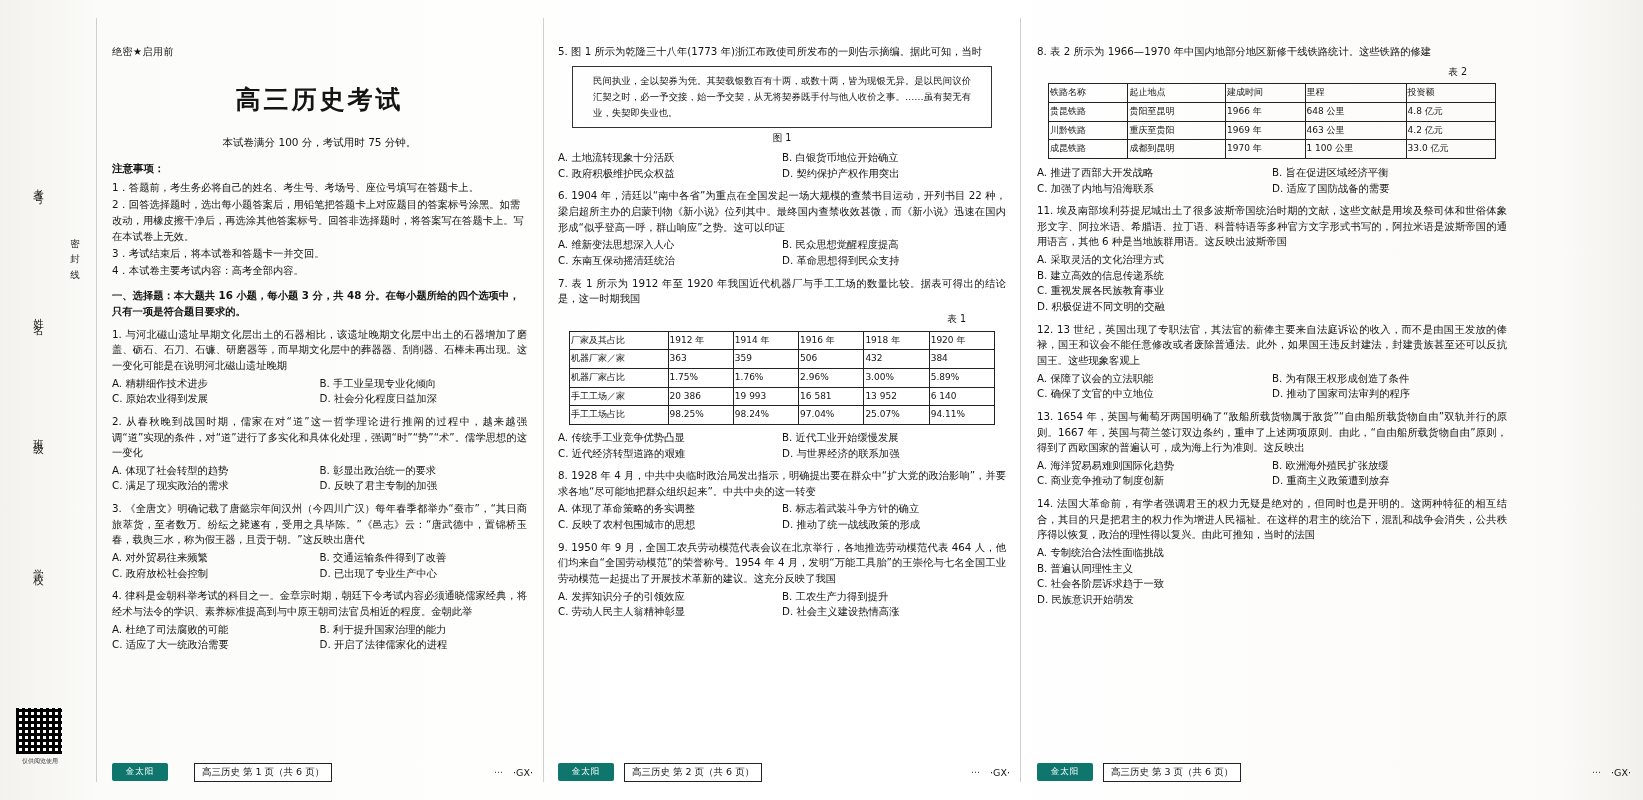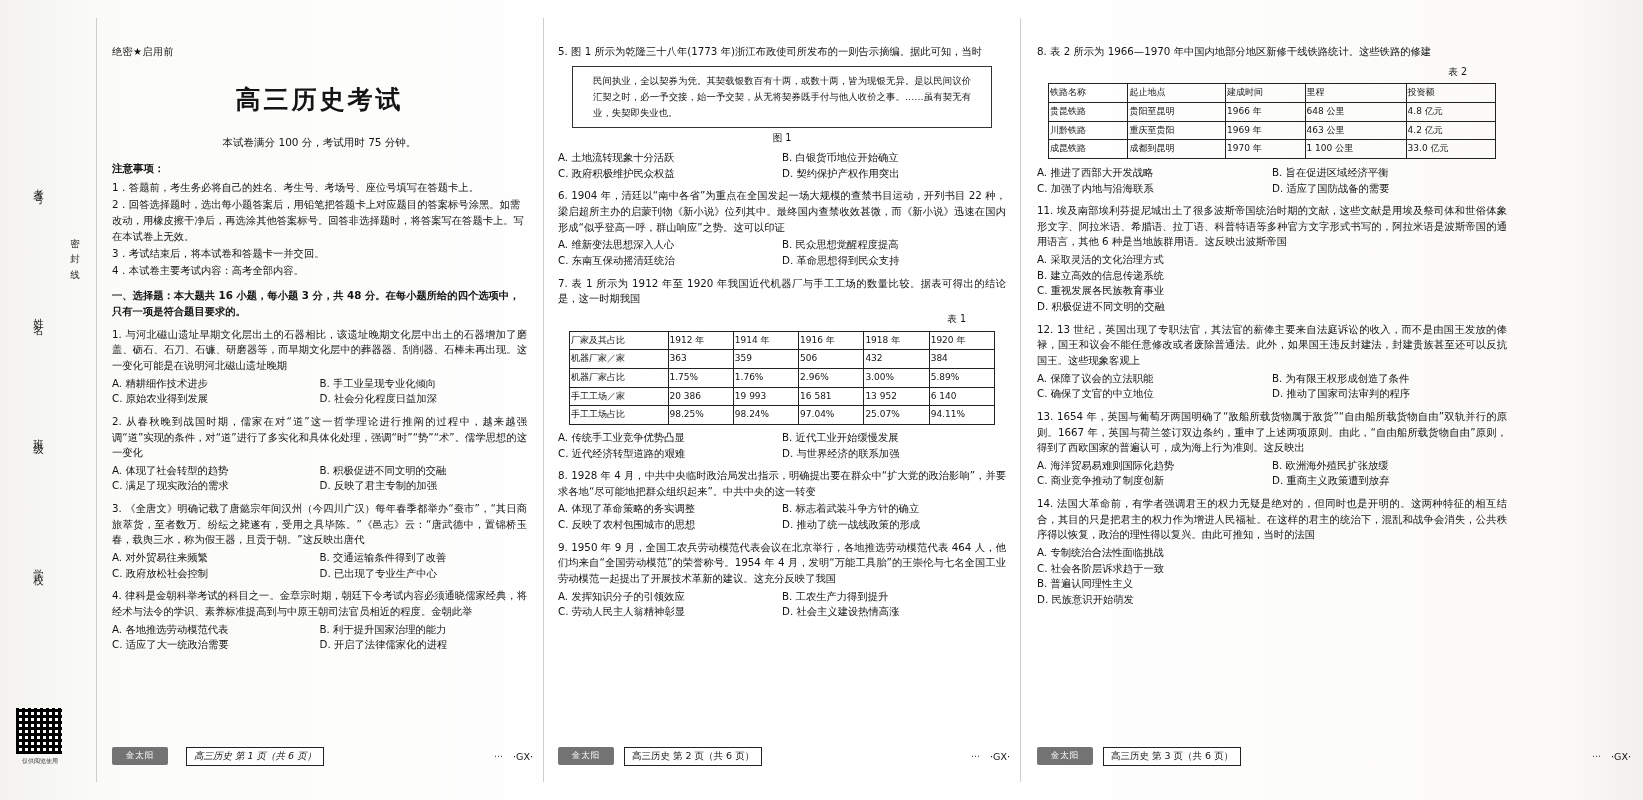--- a/index.html
+++ b/index.html
@@ -7,21 +7,21 @@
     width:1643px;height:800px;
     background:#ffffff;
     font-family:"DejaVu Sans","Liberation Sans",sans-serif;
     font-size:10px;color:#111;
     overflow:hidden;
   }
   .page{position:relative;width:1643px;height:800px;background:#fefefe;}
   
   .paper-tint{position:absolute;inset:0;background:
       linear-gradient(90deg,#f3f2ee 0%,#fbfbf9 6%,#ffffff 40%,#ffffff 60%,#fbfaf8 95%,#f1f0ec 100%);}
-  .col{position:absolute;top:0;bottom:16px;}
+  .col{position:absolute;top:0;bottom:0;}
   .colsep{position:absolute;top:18px;bottom:18px;width:1px;background:#cfcfcf;}
   .content{position:absolute;font-size:10.3px;line-height:1.52;color:#141414;}
   .secret{font-size:10px;letter-spacing:0.5px;}
   .title{font-size:25px;font-weight:bold;letter-spacing:3px;text-align:center;}
   .subtitle{font-size:10.5px;text-align:center;margin-top:16px;}
   .note-title{font-size:10.5px;font-weight:bold;margin-top:10px;}
   .note-list{margin:3px 0 0 0;padding:0;list-style:none;}
   .note-list li{margin:1.5px 0;text-indent:0;}
   .sect-head{font-weight:bold;margin-top:10px;}
   .q{margin-top:7px;text-align:justify;}
@@ -41,21 +41,21 @@
   .seal{position:absolute;left:46px;writing-mode:vertical-rl;text-orientation:upright;font-size:9.5px;letter-spacing:16px;color:#222;}
   .qr{position:absolute;left:16px;bottom:46px;width:46px;height:46px;background:
       repeating-linear-gradient(0deg,#000 0 3px,#fff 3px 6px),
       repeating-linear-gradient(90deg,#000 0 3px,transparent 3px 6px);
       background-blend-mode:multiply;}
   .qrcap{position:absolute;left:12px;bottom:34px;width:56px;text-align:center;font-size:6px;color:#333;}
   
   .footer{position:absolute;bottom:18px;height:20px;display:flex;align-items:center;}
   .fbox{border:1px solid #222;padding:2px 7px;font-size:9.5px;background:#fff;}
   .fgx{font-size:9.5px;margin-left:auto;}
-  .stamp{width:56px;height:18px;background:#737373;color:#fff;font-size:8.5px;
+  .stamp{width:56px;height:18px;background:#0f766e;color:#fff;font-size:8.5px;
          display:flex;align-items:center;justify-content:center;border-radius:2px;letter-spacing:1px;}
   .dotrow{letter-spacing:2px;color:#444;font-size:9px;}
 </style>
 </head>
 <body>
 
 <div class="page">
   <div class="paper-tint"></div>
 
   <div class="colsep" style="left:543px;"></div>
@@ -99,53 +99,53 @@
           <div class="opt">C. 原始农业得到发展</div>
           <div class="opt">D. 社会分化程度日益加深</div>
         </div>
       </div>
 
       <div class="q">
         <span>2.</span>
         <span>从春秋晚到战国时期，儒家在对“道”这一哲学理论进行推阐的过程中，越来越强调“道”实现的条件，对“道”进行了多实化和具体化处理，强调“时”“势”“术”。儒学思想的这一变化</span>
         <div class="opts">
           <div class="opt">A. 体现了社会转型的趋势</div>
-          <div class="opt">B. 积极促进不同文明的交融</div>
+          <div class="opt">B. 彰显出政治统一的要求</div>
           <div class="opt">C. 满足了现实政治的需求</div>
           <div class="opt">D. 反映了君主专制的加强</div>
         </div>
       </div>
 
       <div class="q">
         <span>3.</span>
         <span>《全唐文》明确记载了唐懿宗年间汉州（今四川广汉）每年春季都举办“蚕市”，“其日商旅萃货，至者数万。纷纭之毙遂有，受用之具毕陈。”《邑志》云：“唐武德中，置锦桥玉春，载舆三水，称为假王器，且贡于朝。”这反映出唐代</span>
         <div class="opts">
           <div class="opt">A. 对外贸易往来频繁</div>
           <div class="opt">B. 交通运输条件得到了改善</div>
           <div class="opt">C. 政府放松社会控制</div>
           <div class="opt">D. 已出现了专业生产中心</div>
         </div>
       </div>
 
       <div class="q">
         <span>4.</span>
         <span>律科是金朝科举考试的科目之一。金章宗时期，朝廷下令考试内容必须通晓儒家经典，将经术与法令的学识、素养标准提高到与中原王朝司法官员相近的程度。金朝此举</span>
         <div class="opts">
-          <div class="opt">A. 各地推选劳动模范代表</div>
+          <div class="opt">A. 杜绝了司法腐败的可能</div>
           <div class="opt">B. 利于提升国家治理的能力</div>
           <div class="opt">C. 适应了大一统政治需要</div>
           <div class="opt">D. 开启了法律儒家化的进程</div>
         </div>
       </div>
 
     </div>
 
     <div class="footer" style="left:16px;right:10px;">
       <div class="stamp">金太阳</div>
-      <div class="fbox" style="margin-left:18px;font-style:italic;">高三历史  第 1 页（共 6 页）</div>
+      <div class="fbox" style="margin-left:26px;">高三历史  第 1 页（共 6 页）</div>
       <div class="dotrow" style="margin-left:auto;">⋯</div>
       <div class="fgx" style="margin-left:8px;">·GX·</div>
     </div>
   </div>
 
   <div class="col" style="left:544px;width:476px;">
     <div class="content" style="left:14px;top:44px;width:448px;">
 
       <div class="q" style="margin-top:0;">
         <span>5.</span>
@@ -337,22 +337,22 @@
           <div class="opt">C. 商业竞争推动了制度创新</div>
           <div class="opt">D. 重商主义政策遭到放弃</div>
         </div>
       </div>
 
       <div class="q">
         <span>14.</span>
         <span>法国大革命前，有学者强调君王的权力无疑是绝对的，但同时也是开明的。这两种特征的相互结合，其目的只是把君主的权力作为增进人民福祉。在这样的君主的统治下，混乱和战争会消失，公共秩序得以恢复，政治的理性得以复兴。由此可推知，当时的法国</span>
         <div class="opts">
           <div class="opt full">A. 专制统治合法性面临挑战</div>
+          <div class="opt full">B. 普遍认同理性主义</div>
           <div class="opt full">C. 社会各阶层诉求趋于一致</div>
-          <div class="opt full">B. 普遍认同理性主义</div>
           <div class="opt full">D. 民族意识开始萌发</div>
         </div>
       </div>
 
     </div>
 
     <div class="footer" style="left:16px;right:12px;">
       <div class="stamp">金太阳</div>
       <div class="fbox" style="margin-left:10px;">高三历史  第 3 页（共 6 页）</div>
       <div class="dotrow" style="margin-left:auto;">⋯</div>

